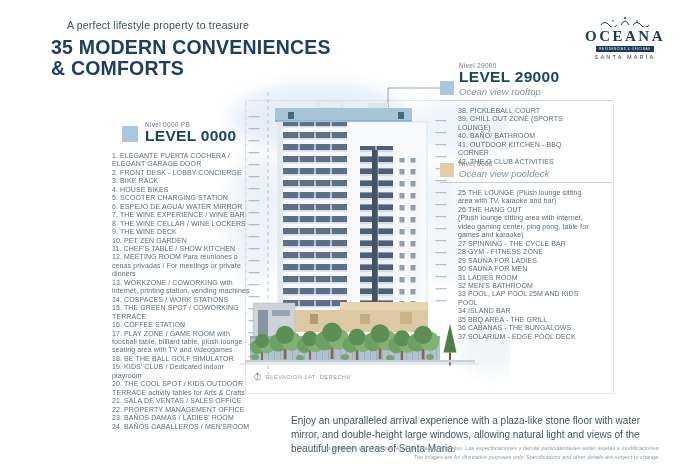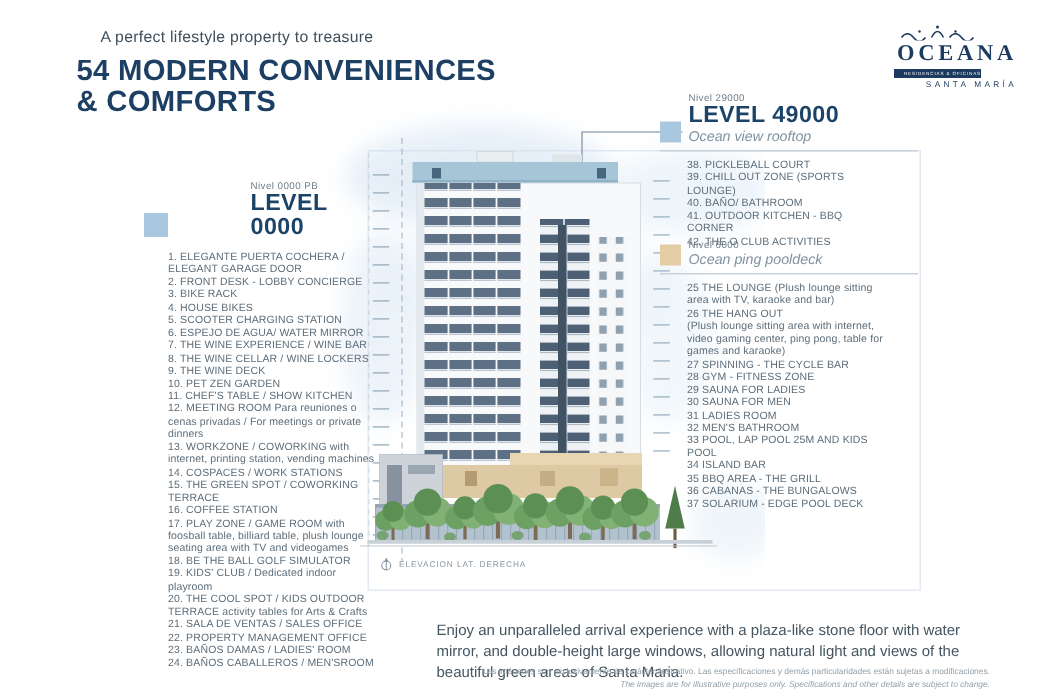--- a/index.html
+++ b/index.html
@@ -3,39 +3,39 @@
 <meta charset="utf-8">
 <style>
   html,body{margin:0;padding:0;background:#fff;}
   .page{position:relative;width:700px;height:466px;background:#ffffff;overflow:hidden;
         font-family:"Liberation Sans",sans-serif;color:#3c4c58;}
   
   .hdr{position:absolute;left:51px;top:19px;z-index:3;}
   .tagline{font-size:10.5px;color:#3e4e5a;letter-spacing:.2px;margin-bottom:6px;margin-left:16px;}
   .title{font-size:19.5px;font-weight:bold;color:#1d3f63;line-height:21px;letter-spacing:.2px;}
   
-  .logo{position:absolute;left:572px;top:16px;width:106px;text-align:right;z-index:3;}
+  .logo{position:absolute;left:572px;top:16px;width:106px;text-align:center;z-index:3;}
   .logo-orn{display:block;margin:0 auto 1px;}
   .logo-name{font-family:"Liberation Serif",serif;font-size:15px;font-weight:bold;color:#1d3a5f;letter-spacing:2.5px;}
   .logo-band{margin:1px auto 2px;width:58px;background:#1d3a5f;color:#fff;font-size:3px;letter-spacing:.6px;padding:1px 0;}
   .logo-loc{font-size:5.5px;color:#1d3a5f;letter-spacing:2.2px;}
   
   .block{position:absolute;z-index:3;}
   .lvl-head{display:flex;align-items:flex-end;}
   .sq{display:inline-block;flex:0 0 auto;margin-bottom:2px;}
   .block-l0 .sq{width:16px;height:16px;margin-right:7px;}
   .block-right .sq{width:14px;height:14px;margin-right:5px;}
   .nivel{font-size:6.5px;color:#6e7e8a;letter-spacing:.3px;line-height:7px;}
   .lvl-name{font-size:15.5px;font-weight:bold;color:#1c4468;letter-spacing:.3px;line-height:16px;}
   .sub{font-size:9.5px;color:#7f929e;line-height:11px;margin-top:1px;font-style:italic;}
   .sep{border-top:1px solid #c9d2d8;margin-top:3px;}
   .amenities{list-style:none;margin:0;padding:0;font-size:7px;line-height:8.45px;color:#5d6d79;letter-spacing:.1px;}
   .amenity{margin:0;white-space:pre-line;}
   .block-l0{left:96px;top:121px;width:152px;}
-  .block-l0 .lvl-head{gap:48px;}
+  .block-l0 .lvl-head{margin-left:26px;}
   .block-l0 .amenities{margin-top:8px;padding-left:16px;width:138px;}
   .block-29{left:440px;top:62px;width:172px;}
   .block-60{left:440px;top:160px;width:172px;}
   .block-right .amenities{margin-top:6px;padding-left:18px;width:136px;}
   
   .frame{position:absolute;left:245px;top:100px;width:367px;height:292px;
          border:1px solid rgba(150,175,200,.28);z-index:0;}
   .bldg{position:absolute;left:210px;top:58px;z-index:1;}
   .caption{position:absolute;left:253px;top:372px;z-index:3;display:flex;align-items:center;gap:4px;
            font-size:5.5px;color:#8b97a0;letter-spacing:.6px;}
@@ -48,21 +48,21 @@
 </style>
 </head>
 <body>
 
 <div class="page">
 
   <div class="frame"></div>
 
   <div class="hdr">
     <div class="tagline">A perfect lifestyle property to treasure</div>
-    <div class="title">54 MODERN CONVENIENCES</div>
+    <div class="title">35 MODERN CONVENIENCES</div>
     <div class="title">&amp; COMFORTS</div>
   </div>
 
   <div class="logo">
     <svg class="logo-orn" width="60" height="11" viewBox="0 0 60 11">
       <path d="M6 9 Q10 4 14 9 T22 9" fill="none" stroke="#1d3a5f" stroke-width="1"></path>
       <path d="M38 9 Q42 4 46 9 T54 9" fill="none" stroke="#1d3a5f" stroke-width="1"></path>
       <path d="M26 9 Q30 1 34 9" fill="none" stroke="#1d3a5f" stroke-width="1"></path>
       <circle cx="30" cy="2" r="1" fill="#1d3a5f"></circle>
       <circle cx="18" cy="5" r=".8" fill="#1d3a5f"></circle>
@@ -215,41 +215,41 @@
         <li class="amenity">23. BAÑOS DAMAS / LADIES' ROOM</li>
         <li class="amenity">24. BAÑOS CABALLEROS / MEN'SROOM</li>
       </ul>
   </section>
 
   <section class="block block-right block-29">
     <div class="lvl-head">
       <span class="sq" style="background: rgb(170, 199, 224);"></span>
       <div>
         <div class="nivel">Nivel 29000</div>
-        <div class="lvl-name">LEVEL 49000</div>
+        <div class="lvl-name">LEVEL 29000</div>
         <div class="sub">Ocean view rooftop</div>
       </div>
     </div>
     <div class="sep"></div>
     <ul class="amenities">
 
     <li class="amenity">38. PICKLEBALL COURT</li>
         <li class="amenity">39. CHILL OUT ZONE (SPORTS LOUNGE)</li>
         <li class="amenity">40. BAÑO/ BATHROOM</li>
         <li class="amenity">41. OUTDOOR KITCHEN - BBQ CORNER</li>
         <li class="amenity">42. THE O CLUB ACTIVITIES</li>
       </ul>
   </section>
 
   <section class="block block-right block-60">
     <div class="lvl-head">
       <span class="sq" style="background: rgb(227, 205, 164);"></span>
       <div>
         <div class="nivel">Nivel 6000</div>
-        <div class="sub">Ocean ping pooldeck</div>
+        <div class="sub">Ocean view pooldeck</div>
       </div>
     </div>
     <div class="sep"></div>
     <ul class="amenities">
 
     <li class="amenity">25 THE LOUNGE (Plush lounge sitting area with TV, karaoke and bar)</li>
         <li class="amenity">26 THE HANG OUT
 (Plush lounge sitting area with internet, video gaming center, ping pong, table for games and karaoke)</li>
         <li class="amenity">27 SPINNING - THE CYCLE BAR</li>
         <li class="amenity">28 GYM - FITNESS ZONE</li>

